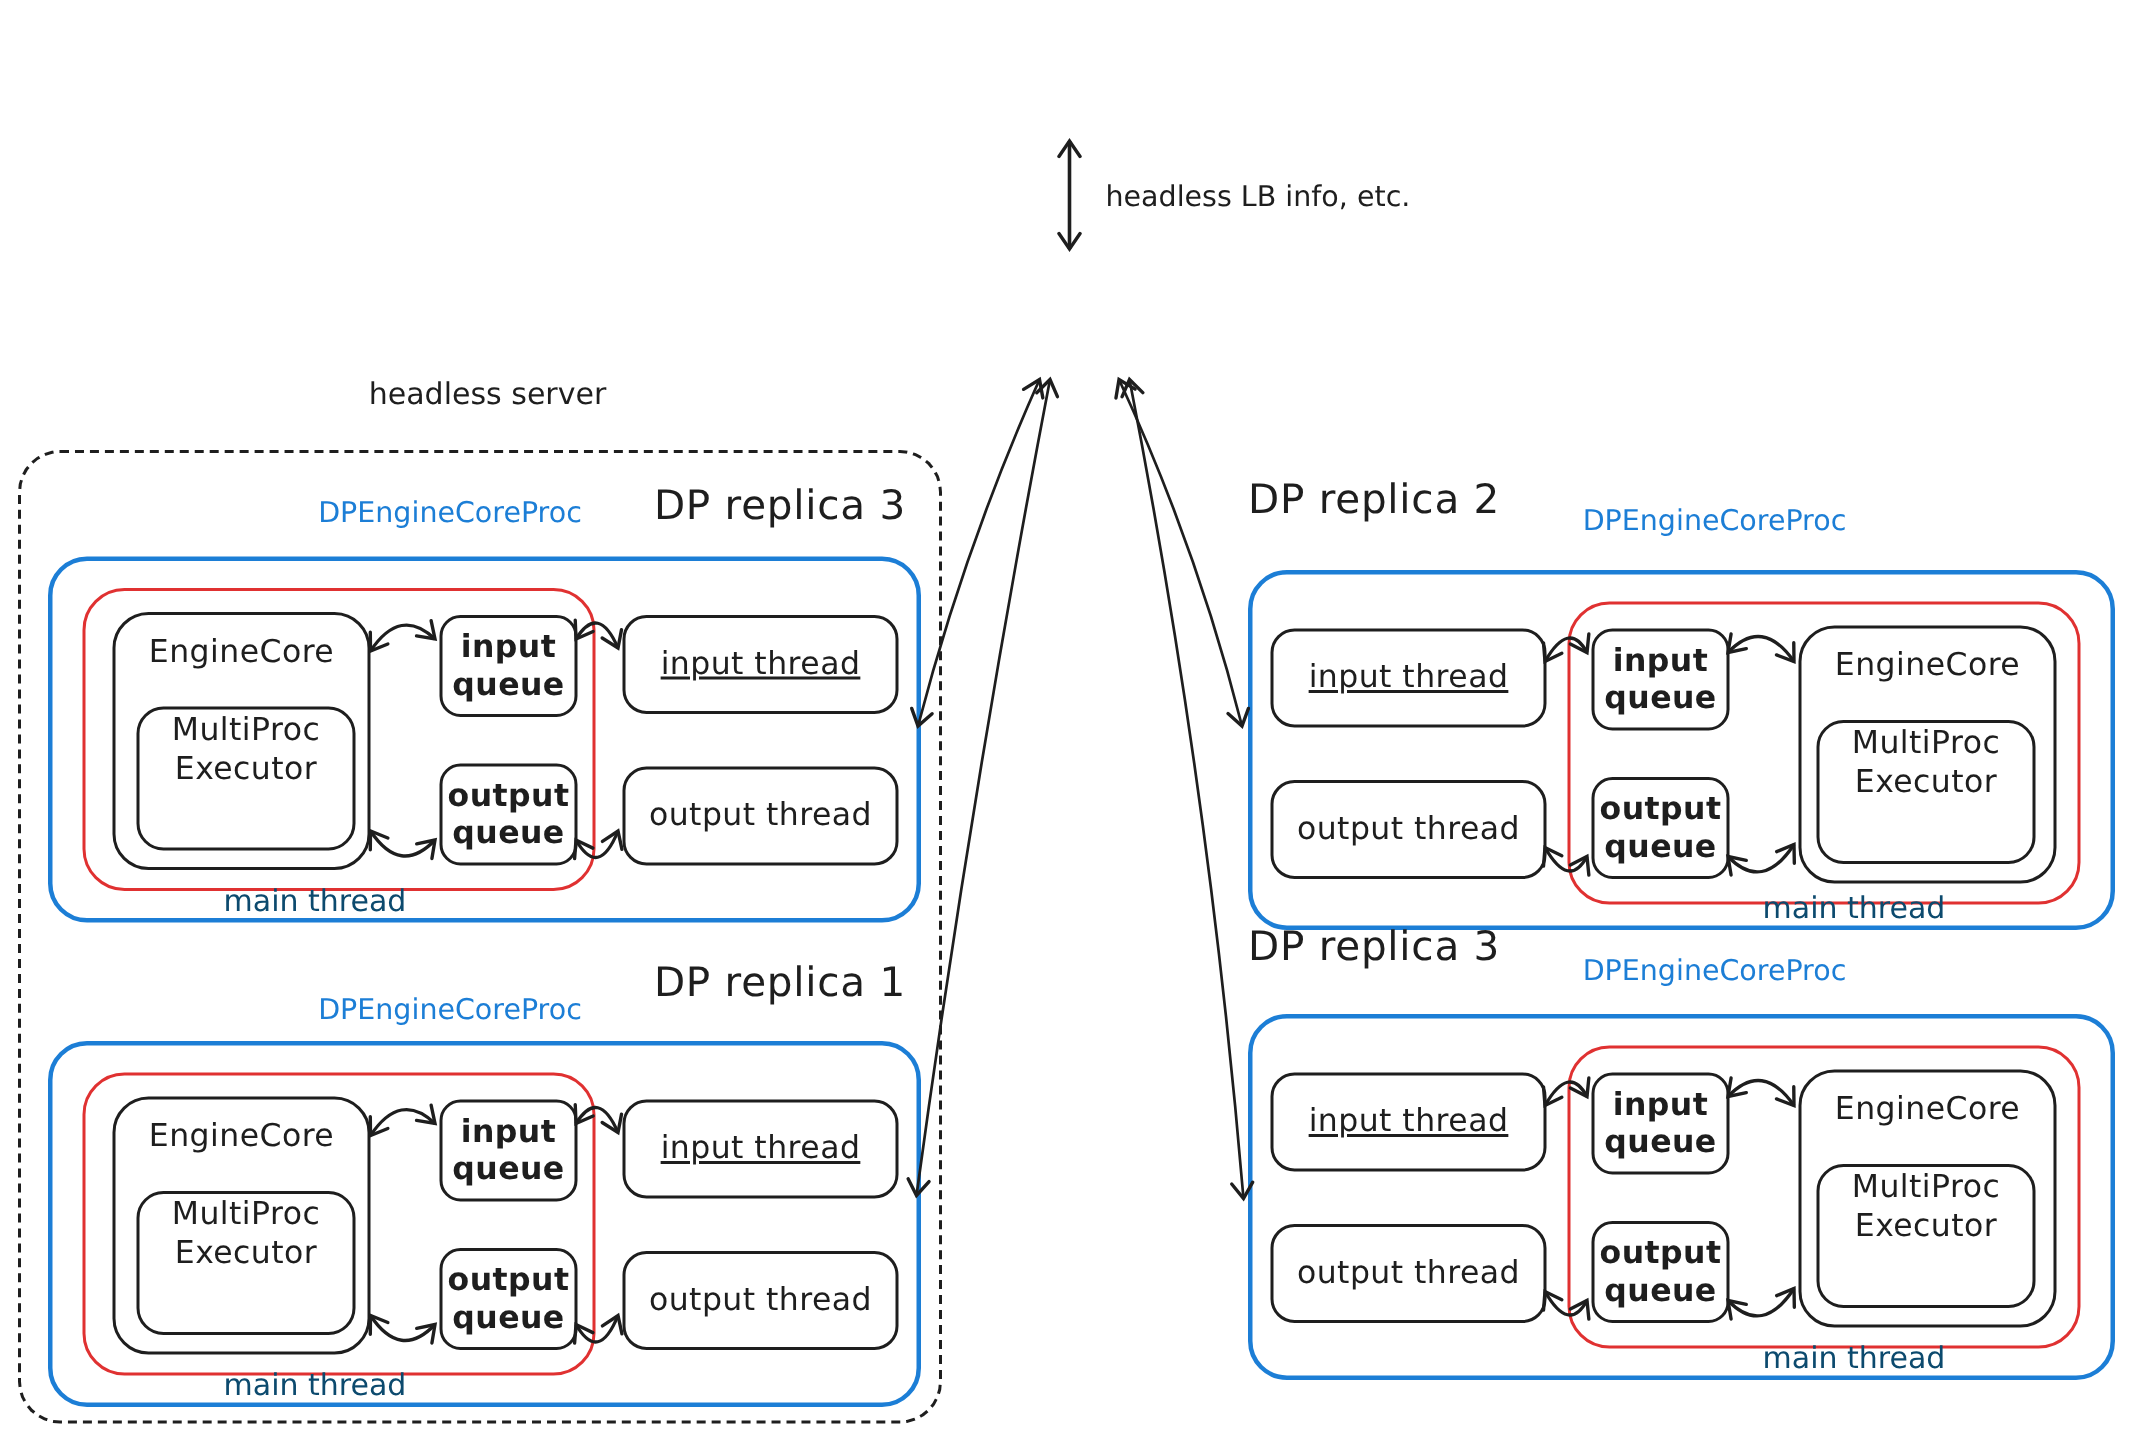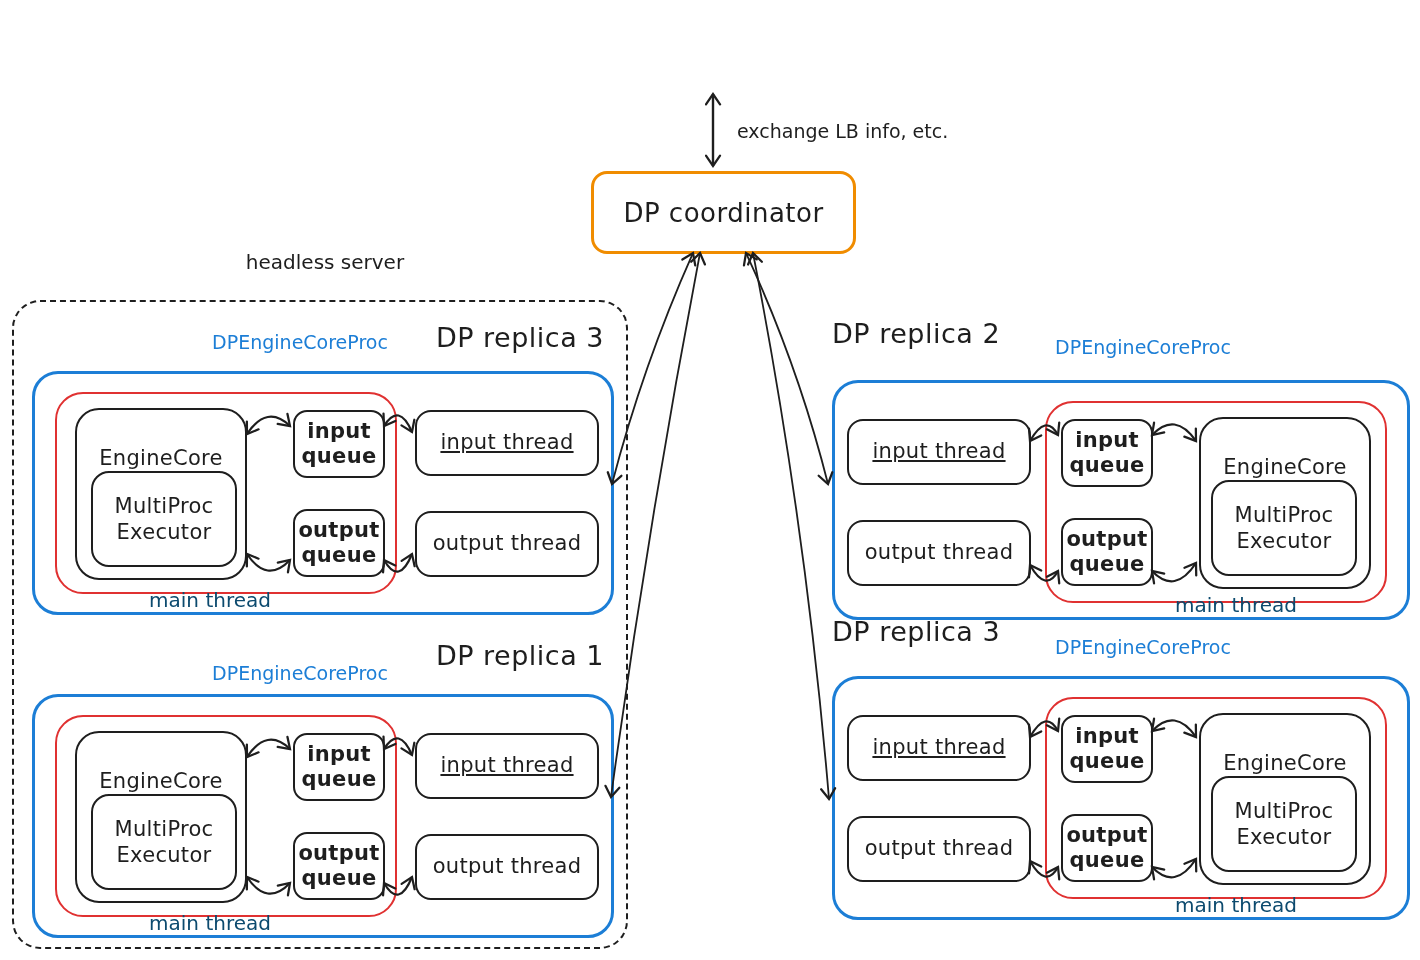--- a/index.html
+++ b/index.html
@@ -44,23 +44,23 @@
     position:absolute;bottom:0;width:150px;text-align:center;
     color:#0c4a6e;font-size:20px;white-space:nowrap;
   }
 
   .blackbox{
     position:absolute;border:2.6px solid #1e1e1e;background:transparent;
     display:flex;align-items:center;justify-content:center;text-align:center;
     font-size:21px;line-height:1.2;letter-spacing:.3px;
   }
   .engine-core{top:34px;width:168px;height:168px;border-radius:24px;display:block;}
-  .engine-core .ec-title{display:block;margin-top:36px;font-size:21px;}
+  .engine-core .ec-title{display:block;margin-top:12px;font-size:21px;}
   .executor{position:absolute;top:61px;width:142px;height:92px;border:2.6px solid #1e1e1e;border-radius:18px;
-    display:flex;align-items:center;justify-content:center;text-align:center;font-size:21px;line-height:1.25;}
+    display:flex;justify-content:center;text-align:center;font-size:21px;line-height:1.25;}
   .queue{width:88px;height:64px;border-radius:14px;font-weight:bold;}
   .q-in{top:36px;}
   .q-out{top:135px;text-align:center;}
   .thread{width:180px;height:62px;border-radius:16px;}
   .t-in{top:36px;text-decoration:underline;}
   .t-out{top:137px;}
 
   .arrow-layer{position:absolute;left:0;top:0;pointer-events:none;overflow:visible;}
 </style>
 </head>
@@ -81,25 +81,22 @@
 
   <svg class="overlay">
     <path d="M713 94 L713 166" fill="none" stroke="#1e1e1e" stroke-width="2.4" marker-start="url(#ah-s)" marker-end="url(#ah-e)"></path>
     <path d="M693 253 Q 643 365 612 484" fill="none" stroke="#1e1e1e" stroke-width="1.8" marker-start="url(#ah-s)" marker-end="url(#ah-e)"></path>
     <path d="M700 253 Q 648 525 611 797" fill="none" stroke="#1e1e1e" stroke-width="1.8" marker-start="url(#ah-s)" marker-end="url(#ah-e)"></path>
     <path d="M746 253 Q 798 365 828 484" fill="none" stroke="#1e1e1e" stroke-width="1.8" marker-start="url(#ah-s)" marker-end="url(#ah-e)"></path>
     <path d="M753 253 Q 806 525 829 799" fill="none" stroke="#1e1e1e" stroke-width="1.8" marker-start="url(#ah-s)" marker-end="url(#ah-e)"></path>
   </svg>
 
 
-  <div class="abs exchange-label">exchange LB info, etc.</div>
-
-  <div class="node node-coord">
-    <span>DP coordinator</span>
-  </div>
+  <div class="abs exchange-label">headless LB info, etc.</div>
+
 
   <div class="abs headless-label">headless server</div>
   <div class="dashed-box"></div>
 
   <div class="replica" style="left:32px;top:322px;width:576px;height:290px">
     <div class="rep-title right">DP replica 3</div>
     <div class="proc-label" style="left:118px;top:9px">DPEngineCoreProc</div>
     <div class="blue-box" style="left:0;top:49px;width:576px;height:238px">
       <div class="red-box leftside"></div>
       <div class="blackbox engine-core" style="left:40px">

